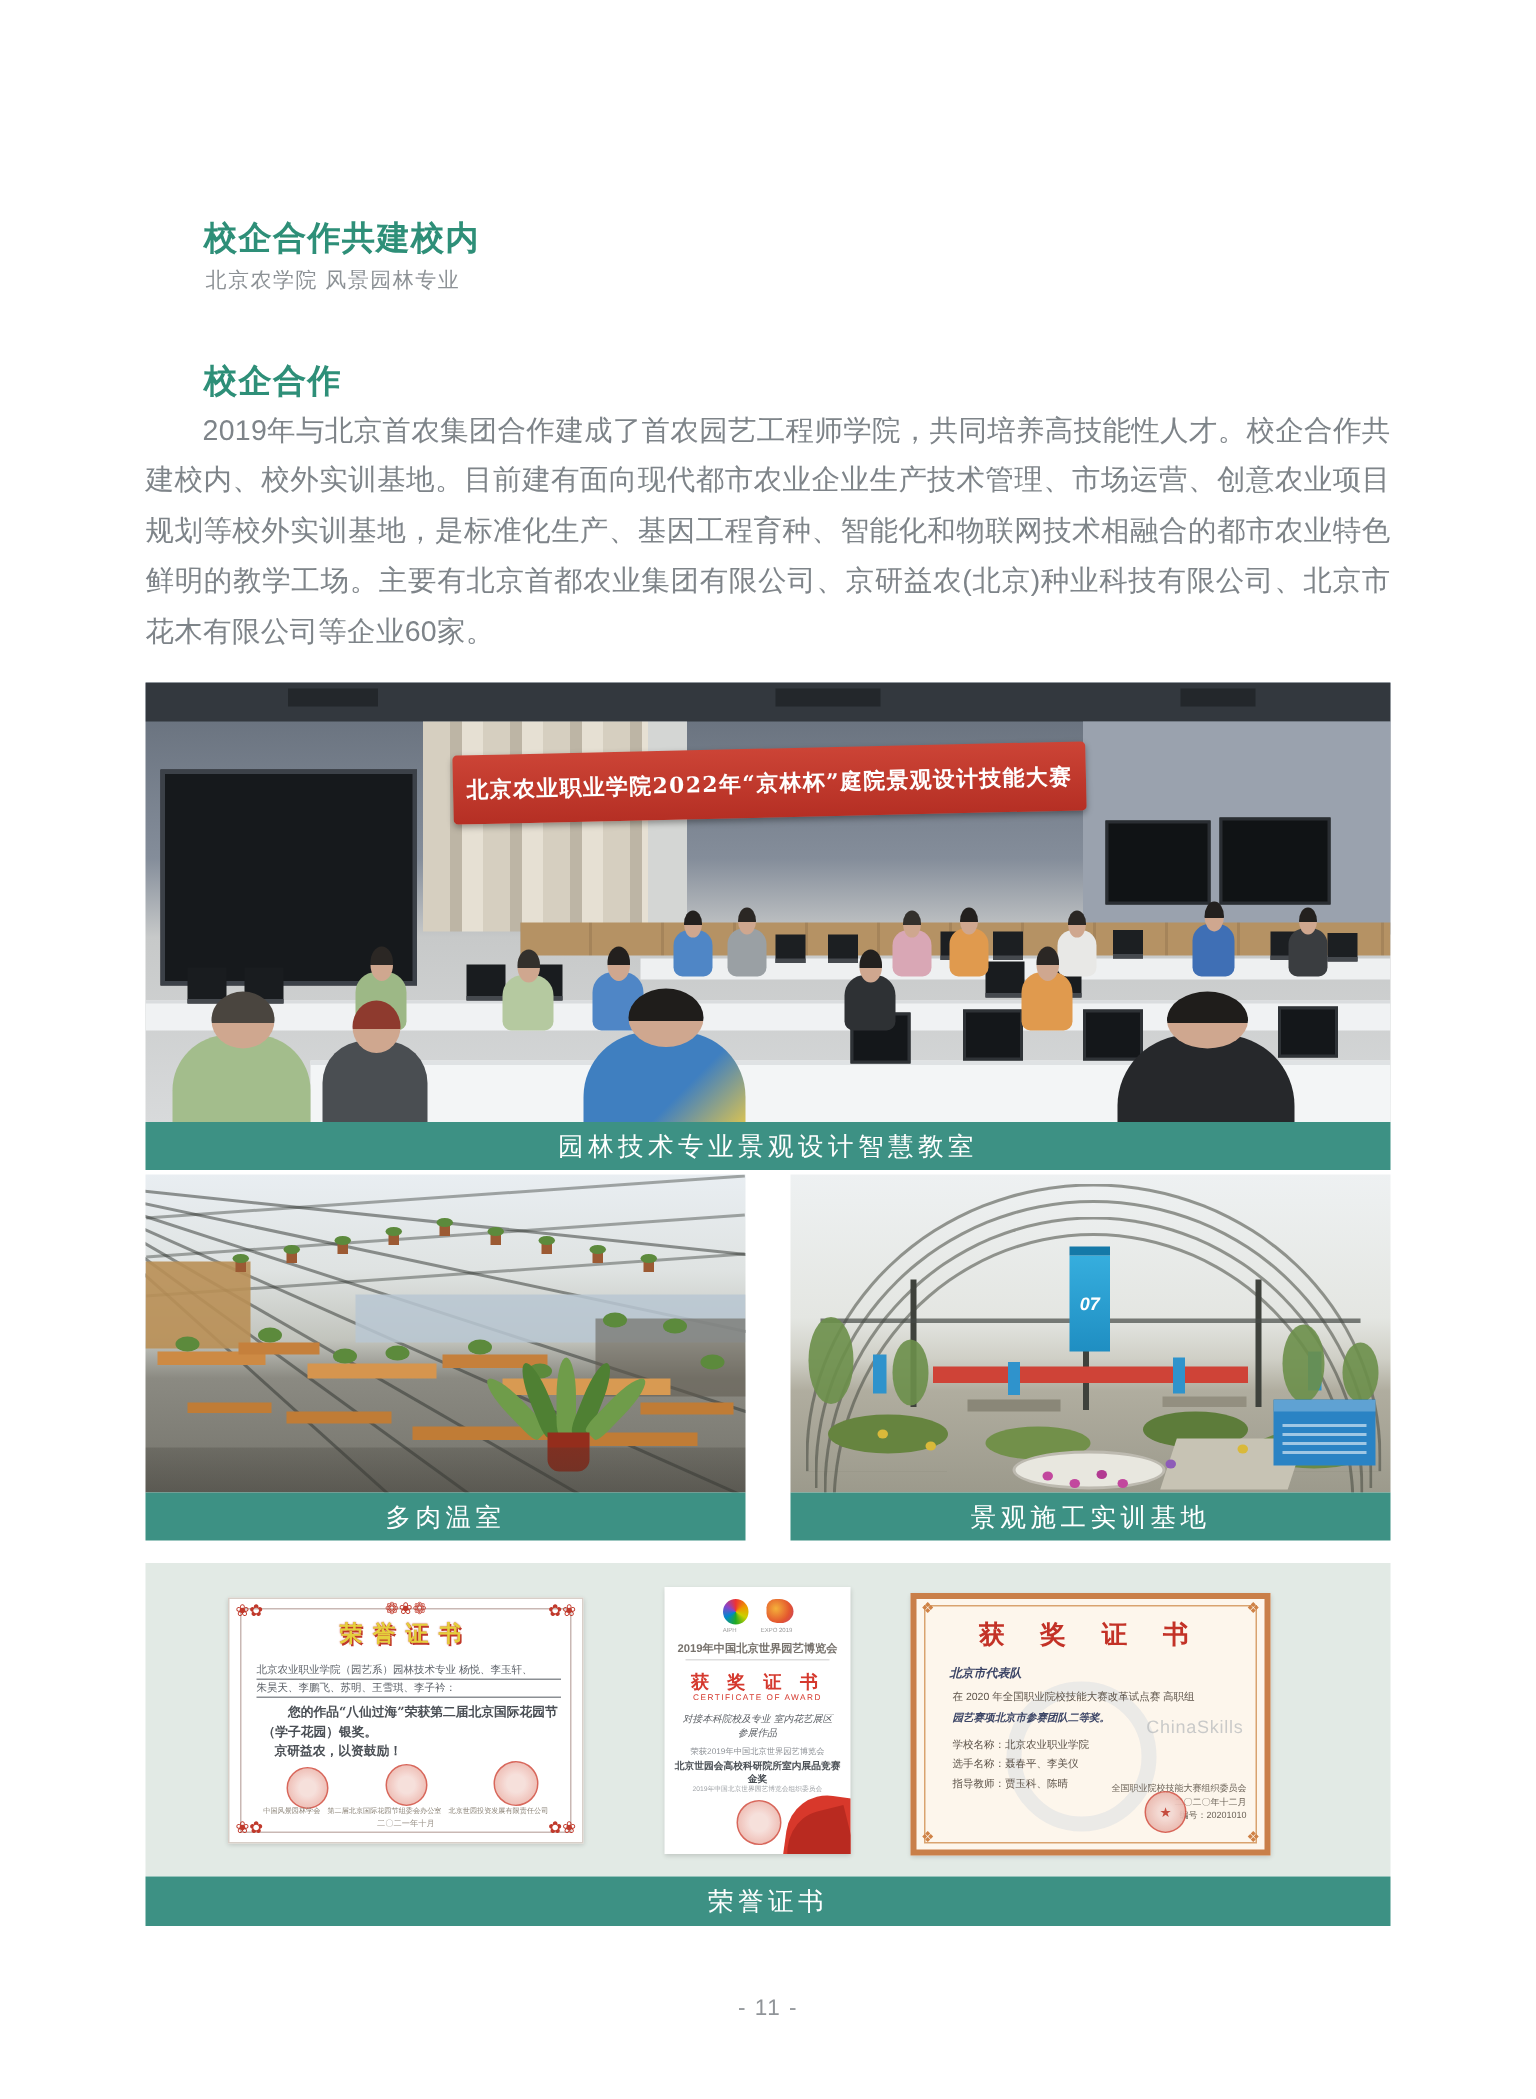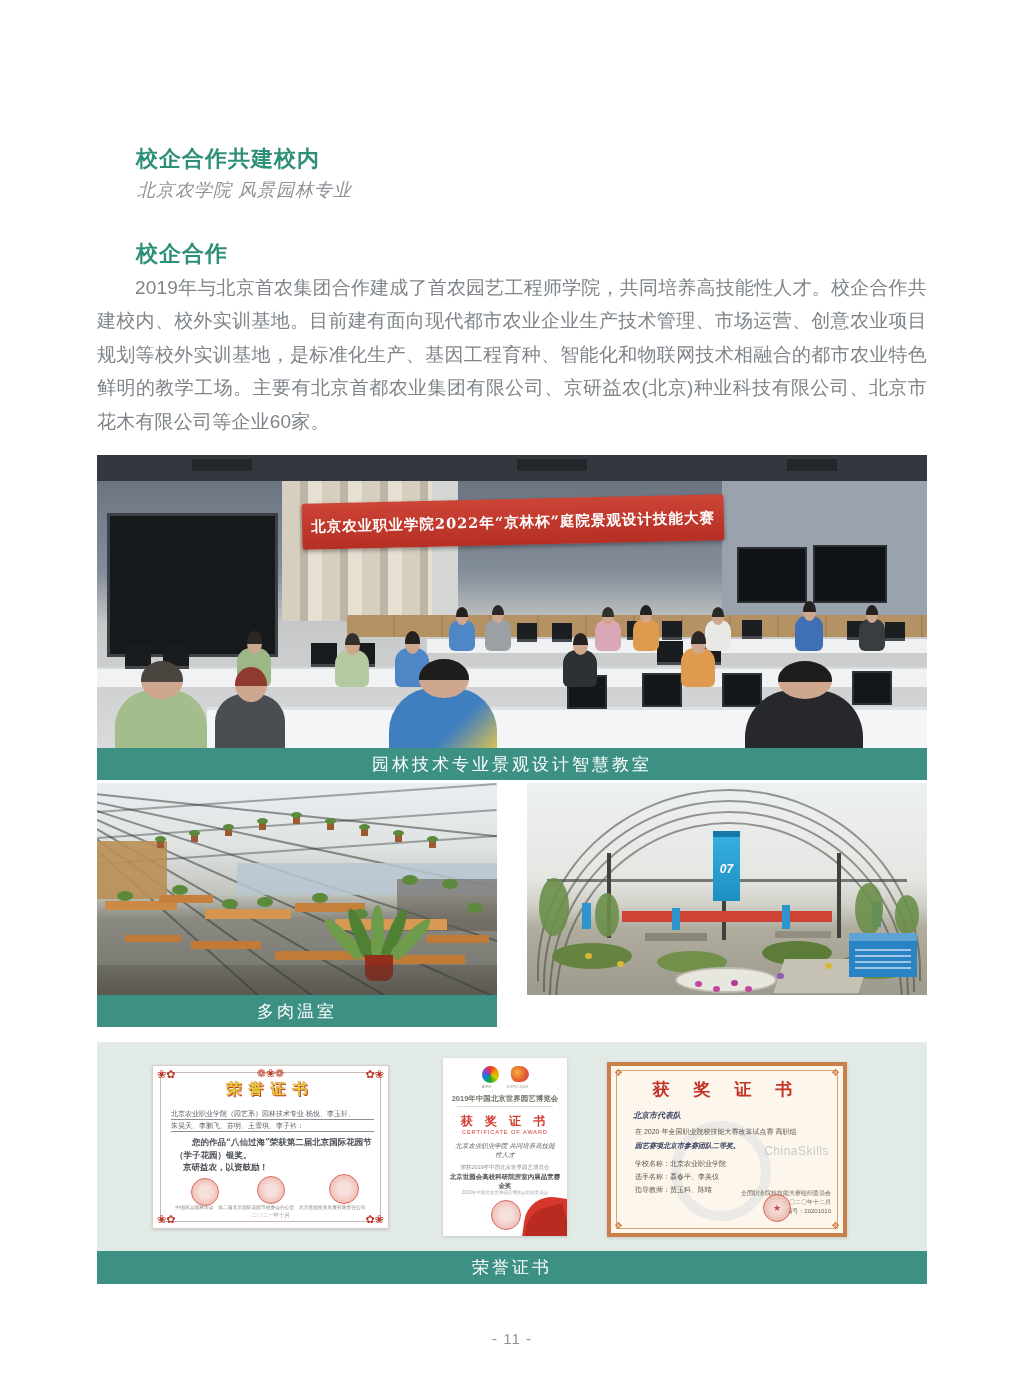--- a/index.html
+++ b/index.html
@@ -1,21 +1,21 @@
 <!DOCTYPE html>
 <html><head>
 <meta charset="utf-8">
 <style>
   html,body{margin:0;padding:0;background:#fff;}
   .page{position:relative;width:1024px;height:1399px;margin:0 auto;background:#fff;
         font-family:"Liberation Sans",sans-serif;overflow:hidden;}
   
   .h-green{position:absolute;left:136px;margin:0;color:#2E8F78;font-family:"DejaVu Serif","Liberation Serif",serif;
            font-weight:bold;font-size:22px;letter-spacing:1px;}
-  .subline{position:absolute;left:137px;top:178px;color:#8D9296;font-size:18px;letter-spacing:1px;font-style:italic;}
+  .subline{position:absolute;left:137px;top:178px;color:#8D9296;font-size:14px;letter-spacing:1px;}
   .para{position:absolute;left:97px;top:271px;width:830px;margin:0;color:#7E8489;font-size:19px;
         line-height:33.4px;text-align:justify;text-indent:2em;letter-spacing:.2px;}
   
   .photo{position:absolute;overflow:hidden;background:#888;}
   .capbar{position:absolute;background:#3D9184;color:#fff;display:flex;align-items:center;justify-content:center;
           font-family:"DejaVu Serif","Liberation Serif",serif;font-size:17px;letter-spacing:3px;}
   .shape{position:absolute;}
   
   .cls-banner{position:absolute;left:205px;top:44px;width:422px;height:46px;background:linear-gradient(180deg,#cc4436,#b52f24);
       border-radius:3px;transform:rotate(-1.3deg);display:flex;align-items:center;justify-content:center;
@@ -249,20 +249,21 @@
       <div class="shape" style="left: 186px; top: 203px; width: 7px; height: 6px; border-radius: 50%; background: rgb(194, 72, 158);"></div>
       <div class="shape" style="left: 204px; top: 197px; width: 7px; height: 6px; border-radius: 50%; background: rgb(178, 58, 146);"></div>
       <div class="shape" style="left: 218px; top: 203px; width: 7px; height: 6px; border-radius: 50%; background: rgb(194, 72, 158);"></div>
       <div class="shape" style="left: 58px; top: 170px; width: 7px; height: 6px; border-radius: 50%; background: rgb(217, 185, 58);"></div>
       <div class="shape" style="left: 90px; top: 178px; width: 7px; height: 6px; border-radius: 50%; background: rgb(217, 185, 58);"></div>
       <div class="shape" style="left: 298px; top: 180px; width: 7px; height: 6px; border-radius: 50%; background: rgb(217, 185, 58);"></div>
       <div class="shape" style="left: 250px; top: 190px; width: 7px; height: 6px; border-radius: 50%; background: rgb(142, 92, 184);"></div>
       <div class="shape" style="left: 322px; top: 150px; width: 68px; height: 44px; background: rgb(42, 131, 196); box-shadow: rgba(255, 255, 255, 0.25) 0px 8px 0px inset;"></div>
       <div class="shape" style="left: 328px; top: 166px; width: 56px; height: 22px; background: repeating-linear-gradient(rgba(255, 255, 255, 0.55) 0px, rgba(255, 255, 255, 0.55) 2px, transparent 2px, transparent 6px);"></div>
     </div>
+  <div class="capbar" style="left:527px;top:995px;width:400px;height:32px;">景观施工实训基地</div>
 
   <div class="cert-panel">
 
     <div class="cert certL">
       <div class="inner"></div>
       <div class="flower" style="left:4px;top:3px;">❀✿</div>
       <div class="flower" style="right:4px;top:3px;">✿❀</div>
       <div class="flower" style="left:4px;bottom:3px;">❀✿</div>
       <div class="flower" style="right:4px;bottom:3px;">✿❀</div>
       <div class="flower" style="left:50%;top:2px;transform:translateX(-50%);">❁❀❁</div>
@@ -286,21 +287,21 @@
         <div class="logo2"></div>
       </div>
       <div class="logo-cap">
         <span>AIPH</span>
         <span>EXPO 2019</span>
       </div>
       <div class="certM-event">2019年中国北京世界园艺博览会</div>
       <div class="certM-dash"></div>
       <div class="certM-title">获 奖 证 书</div>
       <div class="certM-en">CERTIFICATE OF AWARD</div>
-      <div class="certM-rec">北京农业职业学院 共同培养高技能性人才</div>
+      <div class="certM-rec">对接本科院校及专业 室内花艺展区参展作品</div>
       <div class="certM-award1">荣获2019年中国北京世界园艺博览会</div>
       <div class="certM-award2">北京世园会高校科研院所室内展品竞赛 金奖</div>
       <div class="certM-issuer">2019年中国北京世界园艺博览会组织委员会</div>
       <div class="seal" style="left:48px;top:142px;width:28px;height:28px;"></div>
       <div class="ribbon"></div>
       <div class="ribbon2"></div>
     </div>
 
     <div class="cert certR">
       <div class="inner"></div>

